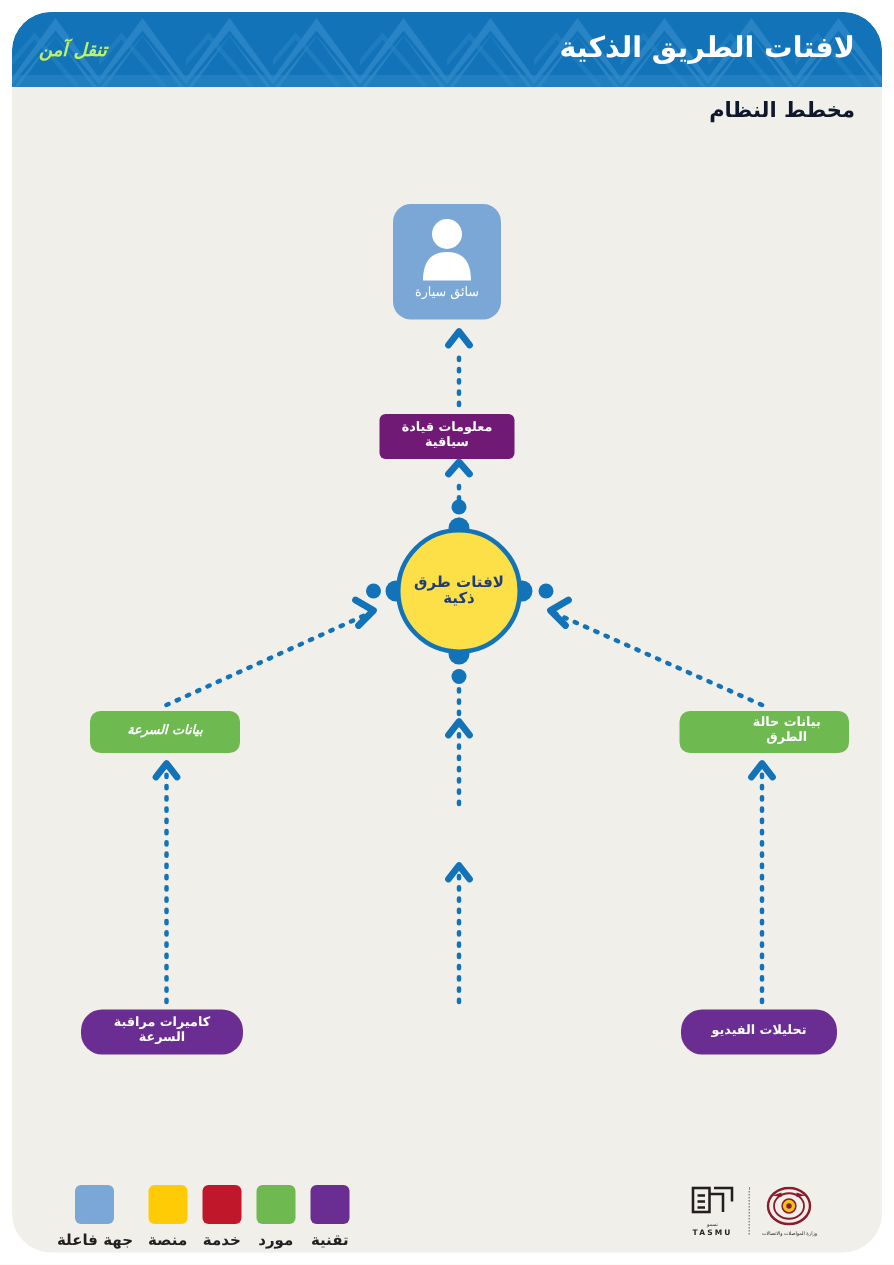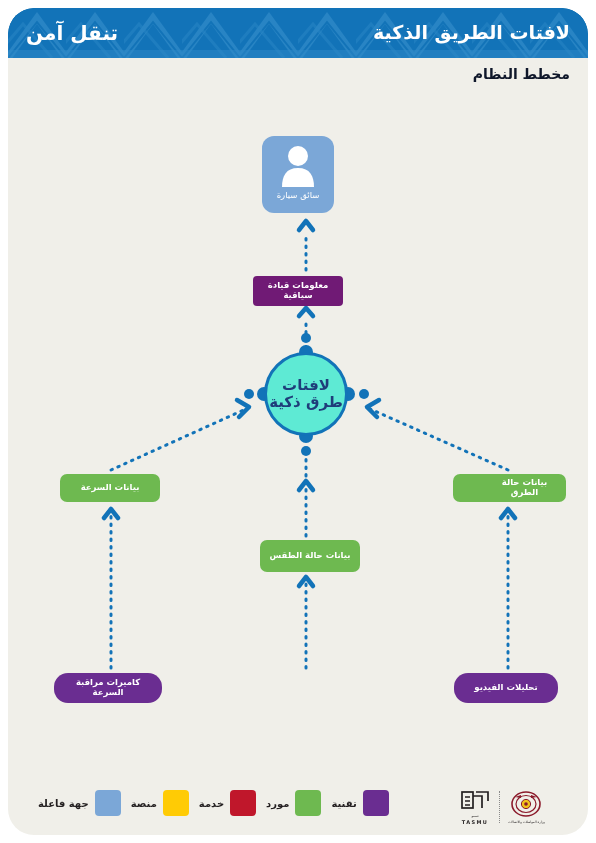--- a/index.html
+++ b/index.html
@@ -53,25 +53,26 @@
     font-size: 19px;
     font-weight: bold;
     letter-spacing: 0px;
     line-height: 26px;
     white-space: nowrap;
   }
   #header-tagline {
     position: absolute;
     left: 18px;
     top: 13px;
-    color: #ffffff;
-    font-size: 20px;
+    color: #bef264;
+    font-size: 12px;
     font-weight: bold;
     line-height: 24px;
     white-space: nowrap;
+    font-style: italic;
   }
 
   
   #subtitle {
     position: absolute;
     right: 18px;
     top: 58px;
     color: #0f172a;
     font-size: 14px;
     font-weight: bold;
@@ -140,35 +141,35 @@
     font-size: 8.5px;
     padding: 0 4px;
   }
 
   
   #platform-node {
     left: 256px;
     top: 344px;
     width: 84px;
     height: 84px;
-    background: #5eead4;
+    background: #fde047;
     border: 3px solid #1273b8;
     border-radius: 50%;
     color: #1f3d7a;
-    font-size: 15px;
+    font-size: 10px;
   }
 
   
   .resource-node {
     background: #6eb950;
     border-radius: 7px;
     font-size: 8.5px;
     padding: 0 6px;
   }
-  #res-speed  { left: 52px;  top: 466px; width: 100px; height: 28px; }
+  #res-speed  { left: 52px;  top: 466px; width: 100px; height: 28px; font-style: italic; }
   #res-road   { left: 445px; top: 466px; width: 113px; height: 28px; padding-left: 36px; }
   #res-weather{ left: 252px; top: 532px; width: 100px; height: 32px; }
 
   
   .tech-node {
     background: #6a2d91;
     border-radius: 14px;
     font-size: 8.5px;
     padding: 0 6px;
   }
@@ -181,21 +182,21 @@
     position: absolute;
     left: 30px;
     top: 782px;
     display: flex;
     flex-direction: row;
     align-items: center;
     gap: 10px;
   }
   .legend-item {
     display: flex;
-    flex-direction: row;
+    flex-direction: column;
     align-items: center;
     gap: 6px;
   }
   .legend-swatch {
     width: 26px;
     height: 26px;
     border-radius: 4px;
     flex: 0 0 auto;
   }
   .legend-label {
@@ -317,23 +318,20 @@
       <span>معلومات قيادة سياقية</span>
     </div>
 
     <div class="node" id="platform-node">
       <span>لافتات طرق ذكية</span>
     </div>
 
     <div class="node resource-node" id="res-speed">
       <span>بيانات السرعة</span>
     </div>
-    <div class="node resource-node" id="res-weather">
-      <span>بيانات حالة الطقس</span>
-    </div>
     <div class="node resource-node" id="res-road">
       <span>بيانات حالة الطرق</span>
     </div>
 
     <div class="node tech-node" id="tech-cam">
       <span>كاميرات مراقبة السرعة</span>
     </div>
     <div class="node tech-node" id="tech-video">
       <span>تحليلات الفيديو</span>
     </div>

